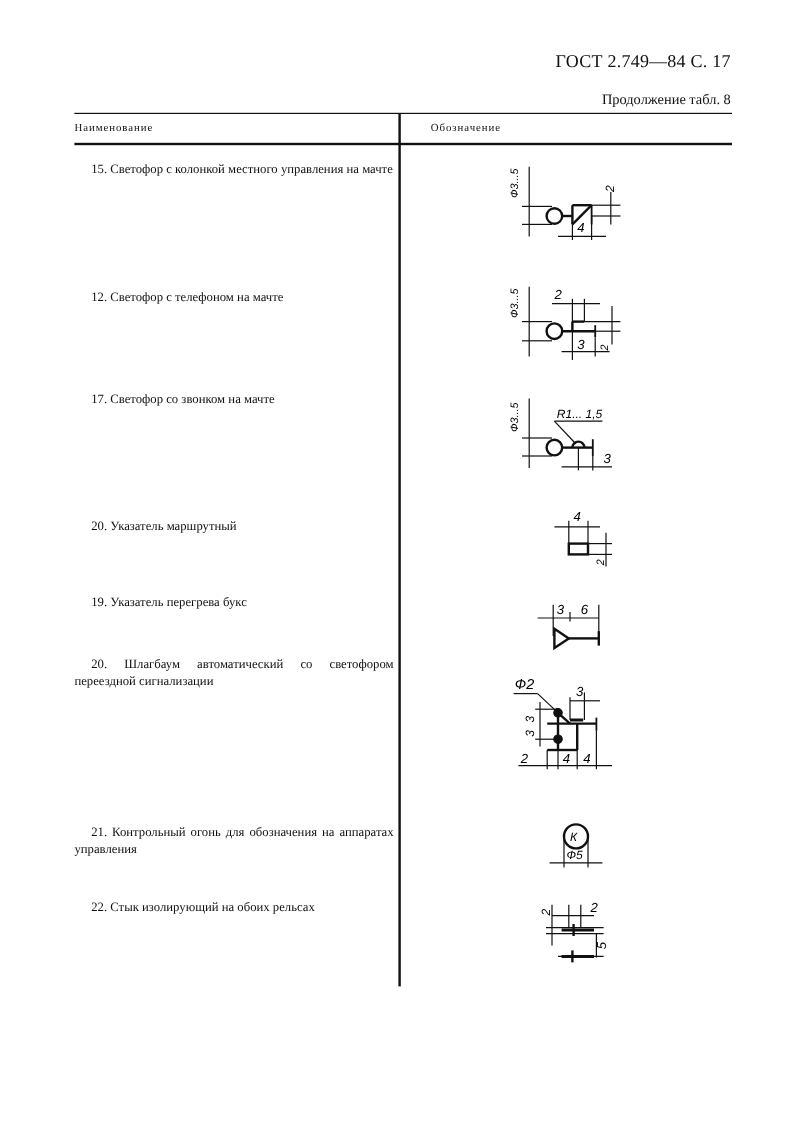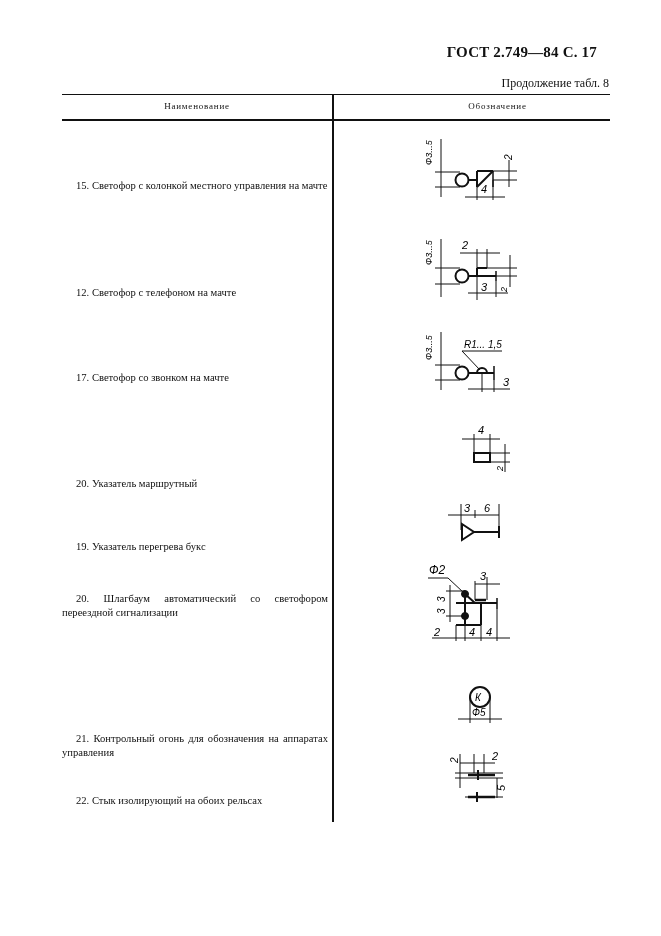--- a/index.html
+++ b/index.html
@@ -1,27 +1,27 @@
 <!DOCTYPE html>
 <html><head>
 <meta charset="utf-8">
 <style>
   html, body { margin: 0; padding: 0; background: #ffffff; }
   body { width: 661px; height: 936px; position: relative; overflow: hidden;
          font-family: "Liberation Serif", "DejaVu Serif", serif; color: #111; }
-  .header-title { position: absolute; top: 44px; right: 64px; font-weight: bold; font-size: 15px; letter-spacing: 0.2px; }
+  .header-title { position: absolute; top: 44px; right: 52px; font-weight: normal; font-size: 15px; letter-spacing: 0.2px; }
   .continuation { position: absolute; top: 76px; right: 52px; font-size: 12px; }
   .rule-top { position: absolute; left: 62px; top: 94px; width: 548px; height: 1px; background: #111; }
   .rule-head { position: absolute; left: 62px; top: 119px; width: 548px; height: 2px; background: #111; }
   .col-divider { position: absolute; left: 332px; top: 95px; width: 1.5px; height: 727px; background: #111; }
-  .col-head { position: absolute; top: 101px; font-size: 9px; letter-spacing: 0.8px; text-align: center; }
+  .col-head { position: absolute; top: 101px; font-size: 9px; letter-spacing: 0.8px; }
   .col-head.name { left: 62px; width: 270px; }
   .col-head.sym { left: 333px; width: 277px; padding-left: 26px; }
   .row-text { position: absolute; left: 62px; width: 266px; font-size: 10.6px; line-height: 14px;
-              text-align: justify; text-indent: 14px; margin-top: 44px; }
+              text-align: justify; text-indent: 14px; }
   .sym { position: absolute; }
   svg text { font-family: "Liberation Sans", "DejaVu Sans", sans-serif; font-style: italic; }
 </style>
 </head>
 <body>
 
 <div class="header-title">ГОСТ 2.749—84 С. 17</div>
 <div class="continuation">Продолжение табл. 8</div>
 
 <div>

